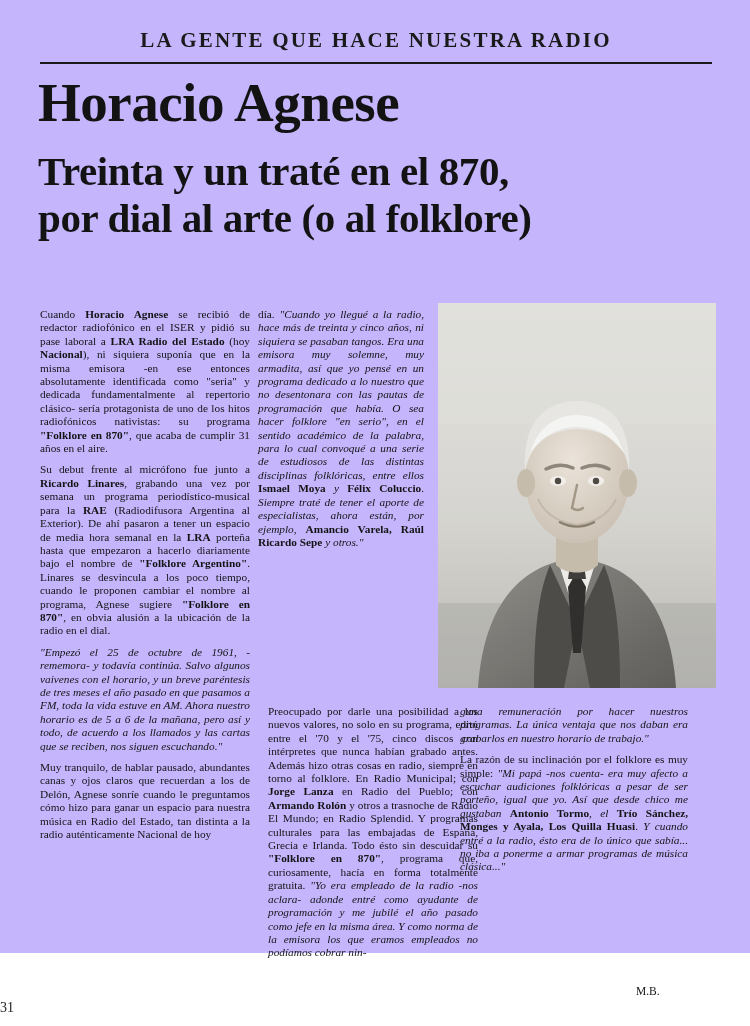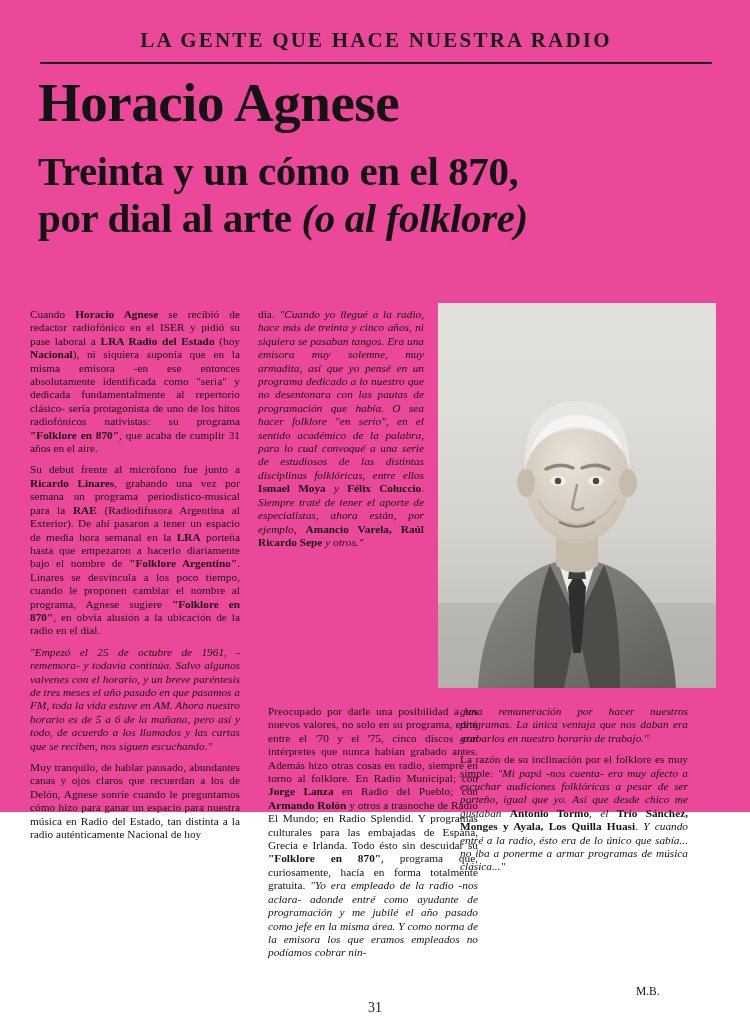--- a/index.html
+++ b/index.html
@@ -12,22 +12,22 @@
     height: 1026px;
     position: relative;
     font-family: "Liberation Serif", serif;
     color: #111;
     overflow: hidden;
   }
   .page {
     position: absolute;
     left: 0; top: 0;
     width: 750px;
-    height: 812px;
-    background: #ec4899;
+    height: 953px;
+    background: #c4b5fd;
   }
 
   
   .kicker {
     position: absolute;
     left: 40px;
     top: 28px;
     width: 672px;
     text-align: center;
     font-family: "Liberation Serif", serif;
@@ -64,40 +64,40 @@
     left: 38px;
     top: 148px;
     width: 684px;
     font-family: "Liberation Serif", serif;
     font-weight: bold;
     font-size: 41px;
     line-height: 47px;
     letter-spacing: -0.4px;
     color: #131313;
   }
-  .subhead .ital { font-style: italic; }
+  .subhead .ital { }
 
   
   .col {
     position: absolute;
     font-size: 11.3px;
     line-height: 13.4px;
     text-align: justify;
     color: #141414;
     font-family: "Liberation Serif", serif;
   }
   .col p {
     margin: 0 0 8px 0;
     text-indent: 0;
   }
   .col p.ital { font-style: italic; }
   .col b { font-weight: bold; }
   .col i { font-style: italic; }
 
-  #col1 { left: 30px;  top: 308px; width: 210px; }
+  #col1 { left: 40px;  top: 308px; width: 210px; }
   #col2 { left: 258px; top: 308px; width: 166px; }
   #col3 { left: 268px; top: 705px; width: 210px; }
   #col4 { left: 460px; top: 705px; width: 228px; }
 
   
   .photo-wrap {
     position: absolute;
     left: 438px;
     top: 303px;
     width: 278px;
@@ -114,40 +114,39 @@
     font-size: 11.5px;
     font-family: "Liberation Serif", serif;
     color: #141414;
   }
 
   .folio {
     position: absolute;
     left: 0;
     top: 1000px;
     width: 750px;
-    text-align: center;
     font-size: 14px;
     color: #222;
     font-family: "Liberation Serif", serif;
   }
 </style>
 </head>
 <body>
 
 <div class="page">
 
   <div class="kicker">
     <span>LA GENTE QUE HACE NUESTRA RADIO</span>
   </div>
   <div class="rule"></div>
 
   <div class="headline">Horacio Agnese</div>
 
   <div class="subhead">
-    <span>Treinta y un cómo en el 870,</span><br>
+    <span>Treinta y un traté en el 870,</span><br>
     <span>por dial al arte </span><span class="ital">(o al folklore)</span>
   </div>
 
   <div class="photo-wrap">
     <svg width="278" height="385" viewBox="0 0 278 385" xmlns="http://www.w3.org/2000/svg" aria-hidden="true">
       <defs>
         <linearGradient id="bgGrad" x1="0" y1="0" x2="0" y2="1">
           <stop offset="0%" stop-color="#e9e8e4"></stop>
           <stop offset="55%" stop-color="#d9d8d3"></stop>
           <stop offset="100%" stop-color="#bcbbb6"></stop>

